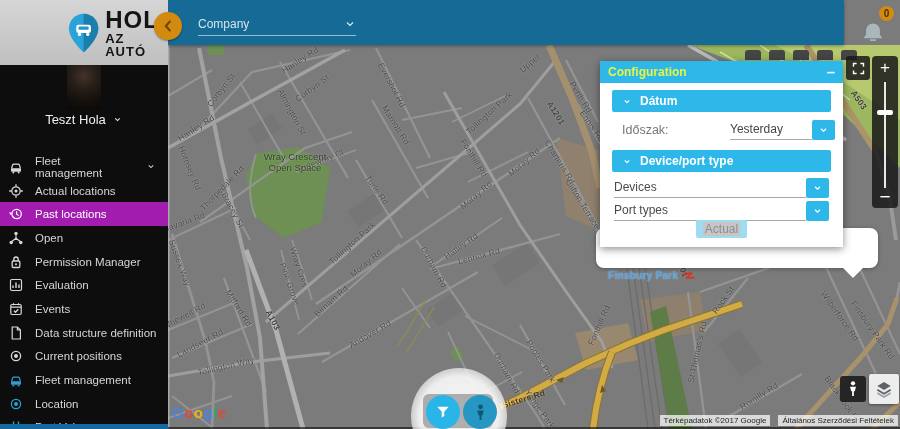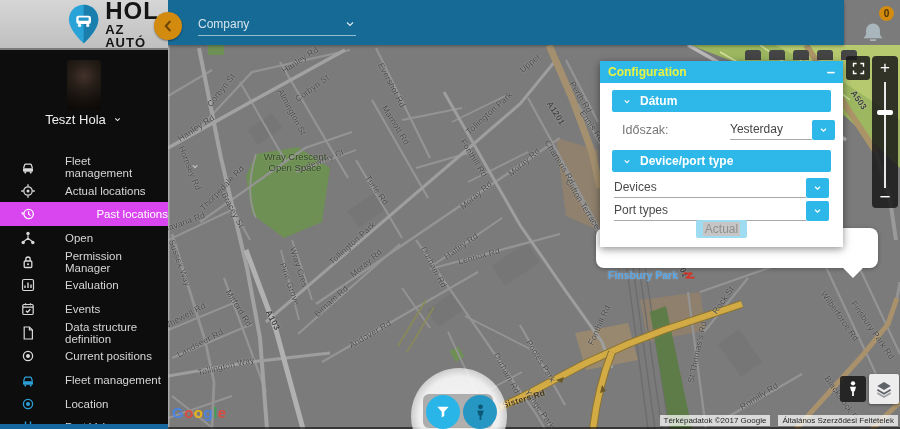--- a/index.html
+++ b/index.html
@@ -24,21 +24,21 @@
   
   .peek-row { position:absolute; top:50px; left:745px; z-index:2; display:flex; gap:8px; }
   .peek-row div { width:16px; height:10px; background:#454545; border-radius:3px 3px 0 0; }
   
   .info-bubble { position:absolute; left:596px; top:228px; width:282px; height:40px; background:#fff;
     border-radius:8px; z-index:3; box-shadow:0 1px 4px rgba(0,0,0,.3); }
   .info-bubble .tail { position:absolute; right:18px; bottom:-7px; width:14px; height:14px; background:#fff; transform:rotate(45deg); }
   
   .topbar { position:absolute; left:0; top:0; width:844px; height:45px; background:#166a96; z-index:10;
     box-shadow:0 1px 3px rgba(0,0,0,.35); }
-  .logo-block { position:absolute; left:0; top:0; width:168px; height:48px; z-index:11;
+  .logo-block { position:absolute; left:0; top:0; width:168px; height:65px; z-index:11;
     background:linear-gradient(#d6d6d6,#bfbfbf); display:flex; align-items:center;padding-left:32px; }
   .logo-pin { margin-left:36px; }
   .logo-text { margin-left:6px; color:#141414; line-height:1; }
   .logo-text .l1 { font-size:24px; font-weight:bold; letter-spacing:1px; }
   .logo-text .l2 { font-size:13px; font-weight:bold; letter-spacing:1px; margin-top:0; }
   .collapse-btn { position:absolute; left:154px; top:12px; width:28px; height:28px; border-radius:50%;
     background:#d28a0f; z-index:12; display:flex; align-items:center; justify-content:center; color:#6b4403;
     box-shadow:0 1px 2px rgba(0,0,0,.4); cursor:pointer; }
   .company-select { position:absolute; left:198px; top:12px; width:158px; height:24px; z-index:11;
     color:rgba(255,255,255,.82); font-size:12px; border-bottom:1px solid rgba(255,255,255,.55);
@@ -48,25 +48,25 @@
     background:#d28a0f; color:#4a3000; font-size:10px; font-weight:bold; display:flex;
     align-items:center; justify-content:center; }
   
   .sidebar { position:absolute; left:0; top:50px; width:168px; height:379px; background:#0d0d0d; z-index:10; }
   .avatar { position:absolute; left:67px; top:10px; width:34px; height:50px; border-radius:3px;
     background:radial-gradient(circle at 50% 32%, #43332a 0%, #241c16 38%, #120e0b 75%, #0a0807 100%); }
   .username { position:absolute; left:0; top:62px; width:168px; text-align:center; color:#efefef;
     font-size:13px; cursor:pointer; }
   .username .chev { display:inline-block; margin-left:6px; }
   .menu { position:absolute; left:0; top:105px; width:168px; }
-  .item { height:23.7px; display:flex; align-items:center; padding-left:20px; gap:29px;
+  .item { height:23.7px; display:flex; align-items:center; padding-left:8px; gap:11px;
     color:#d6d6d6; font-size:11.5px; cursor:pointer; }
   .item .icon { width:16px; height:16px; flex:0 0 16px; color:#d9d9d9; }
   .item.blue .icon { color:#2d9fd6; }
-  .item.active { background:#d946ef; color:#fff;justify-content:space-between; }
+  .item.active { background:#a21caf; color:#fff; }
   .item .spacer { flex:1; }
   .item .trail { margin-right:12px; color:#cfcfcf; }
   .side-bottom-strip { position:absolute; left:0; bottom:0; width:168px; height:5px; background:#1668a0; z-index:11; }
   
   .cfg { position:absolute; left:600px; top:61px; width:243px; height:186px; z-index:6;
     background:#fff; box-shadow:0 2px 8px rgba(0,0,0,.45); }
   .cfg-header { height:22px; background:#2eb8ea; display:flex; align-items:center; padding:0 8px;
     color:#e9f440; font-size:12px; font-weight:bold; }
   .cfg-header .min { margin-left:auto; color:#fff; font-size:15px; font-weight:bold; cursor:pointer; line-height:10px; }
   .sec-bar { position:absolute; left:12px; width:219px; height:22px; background:#2eb8ea; border-radius:2px;

